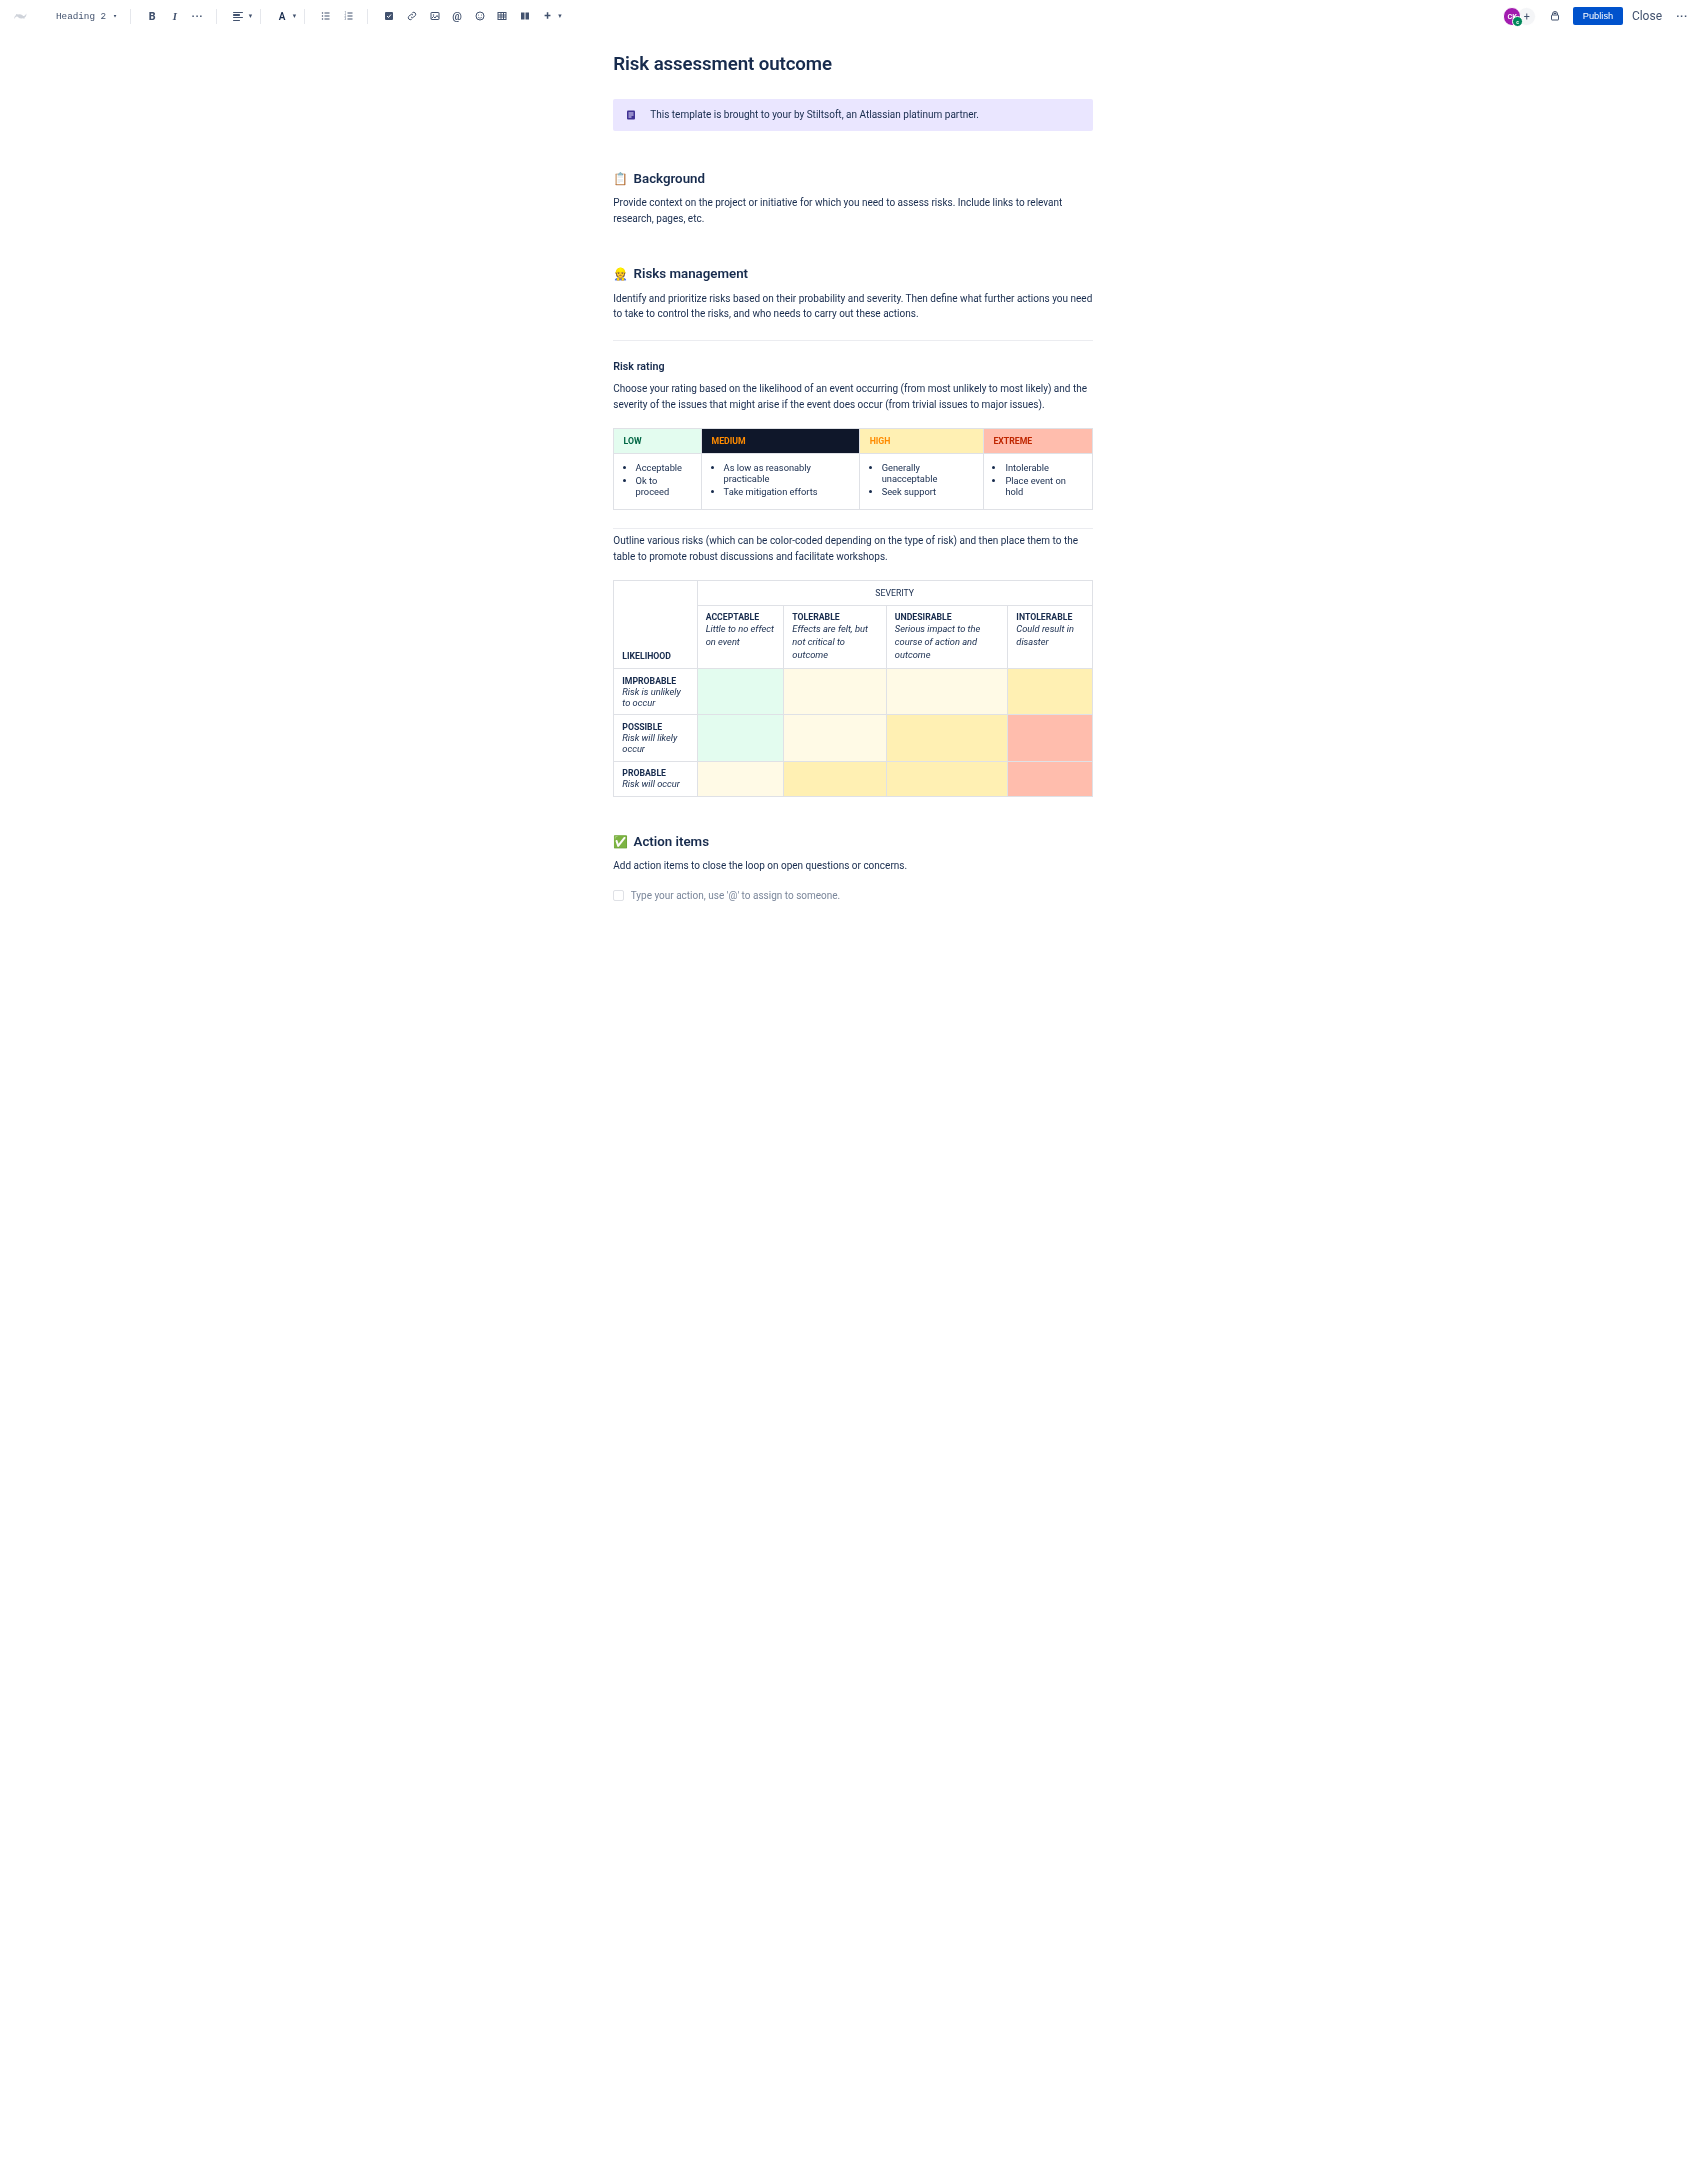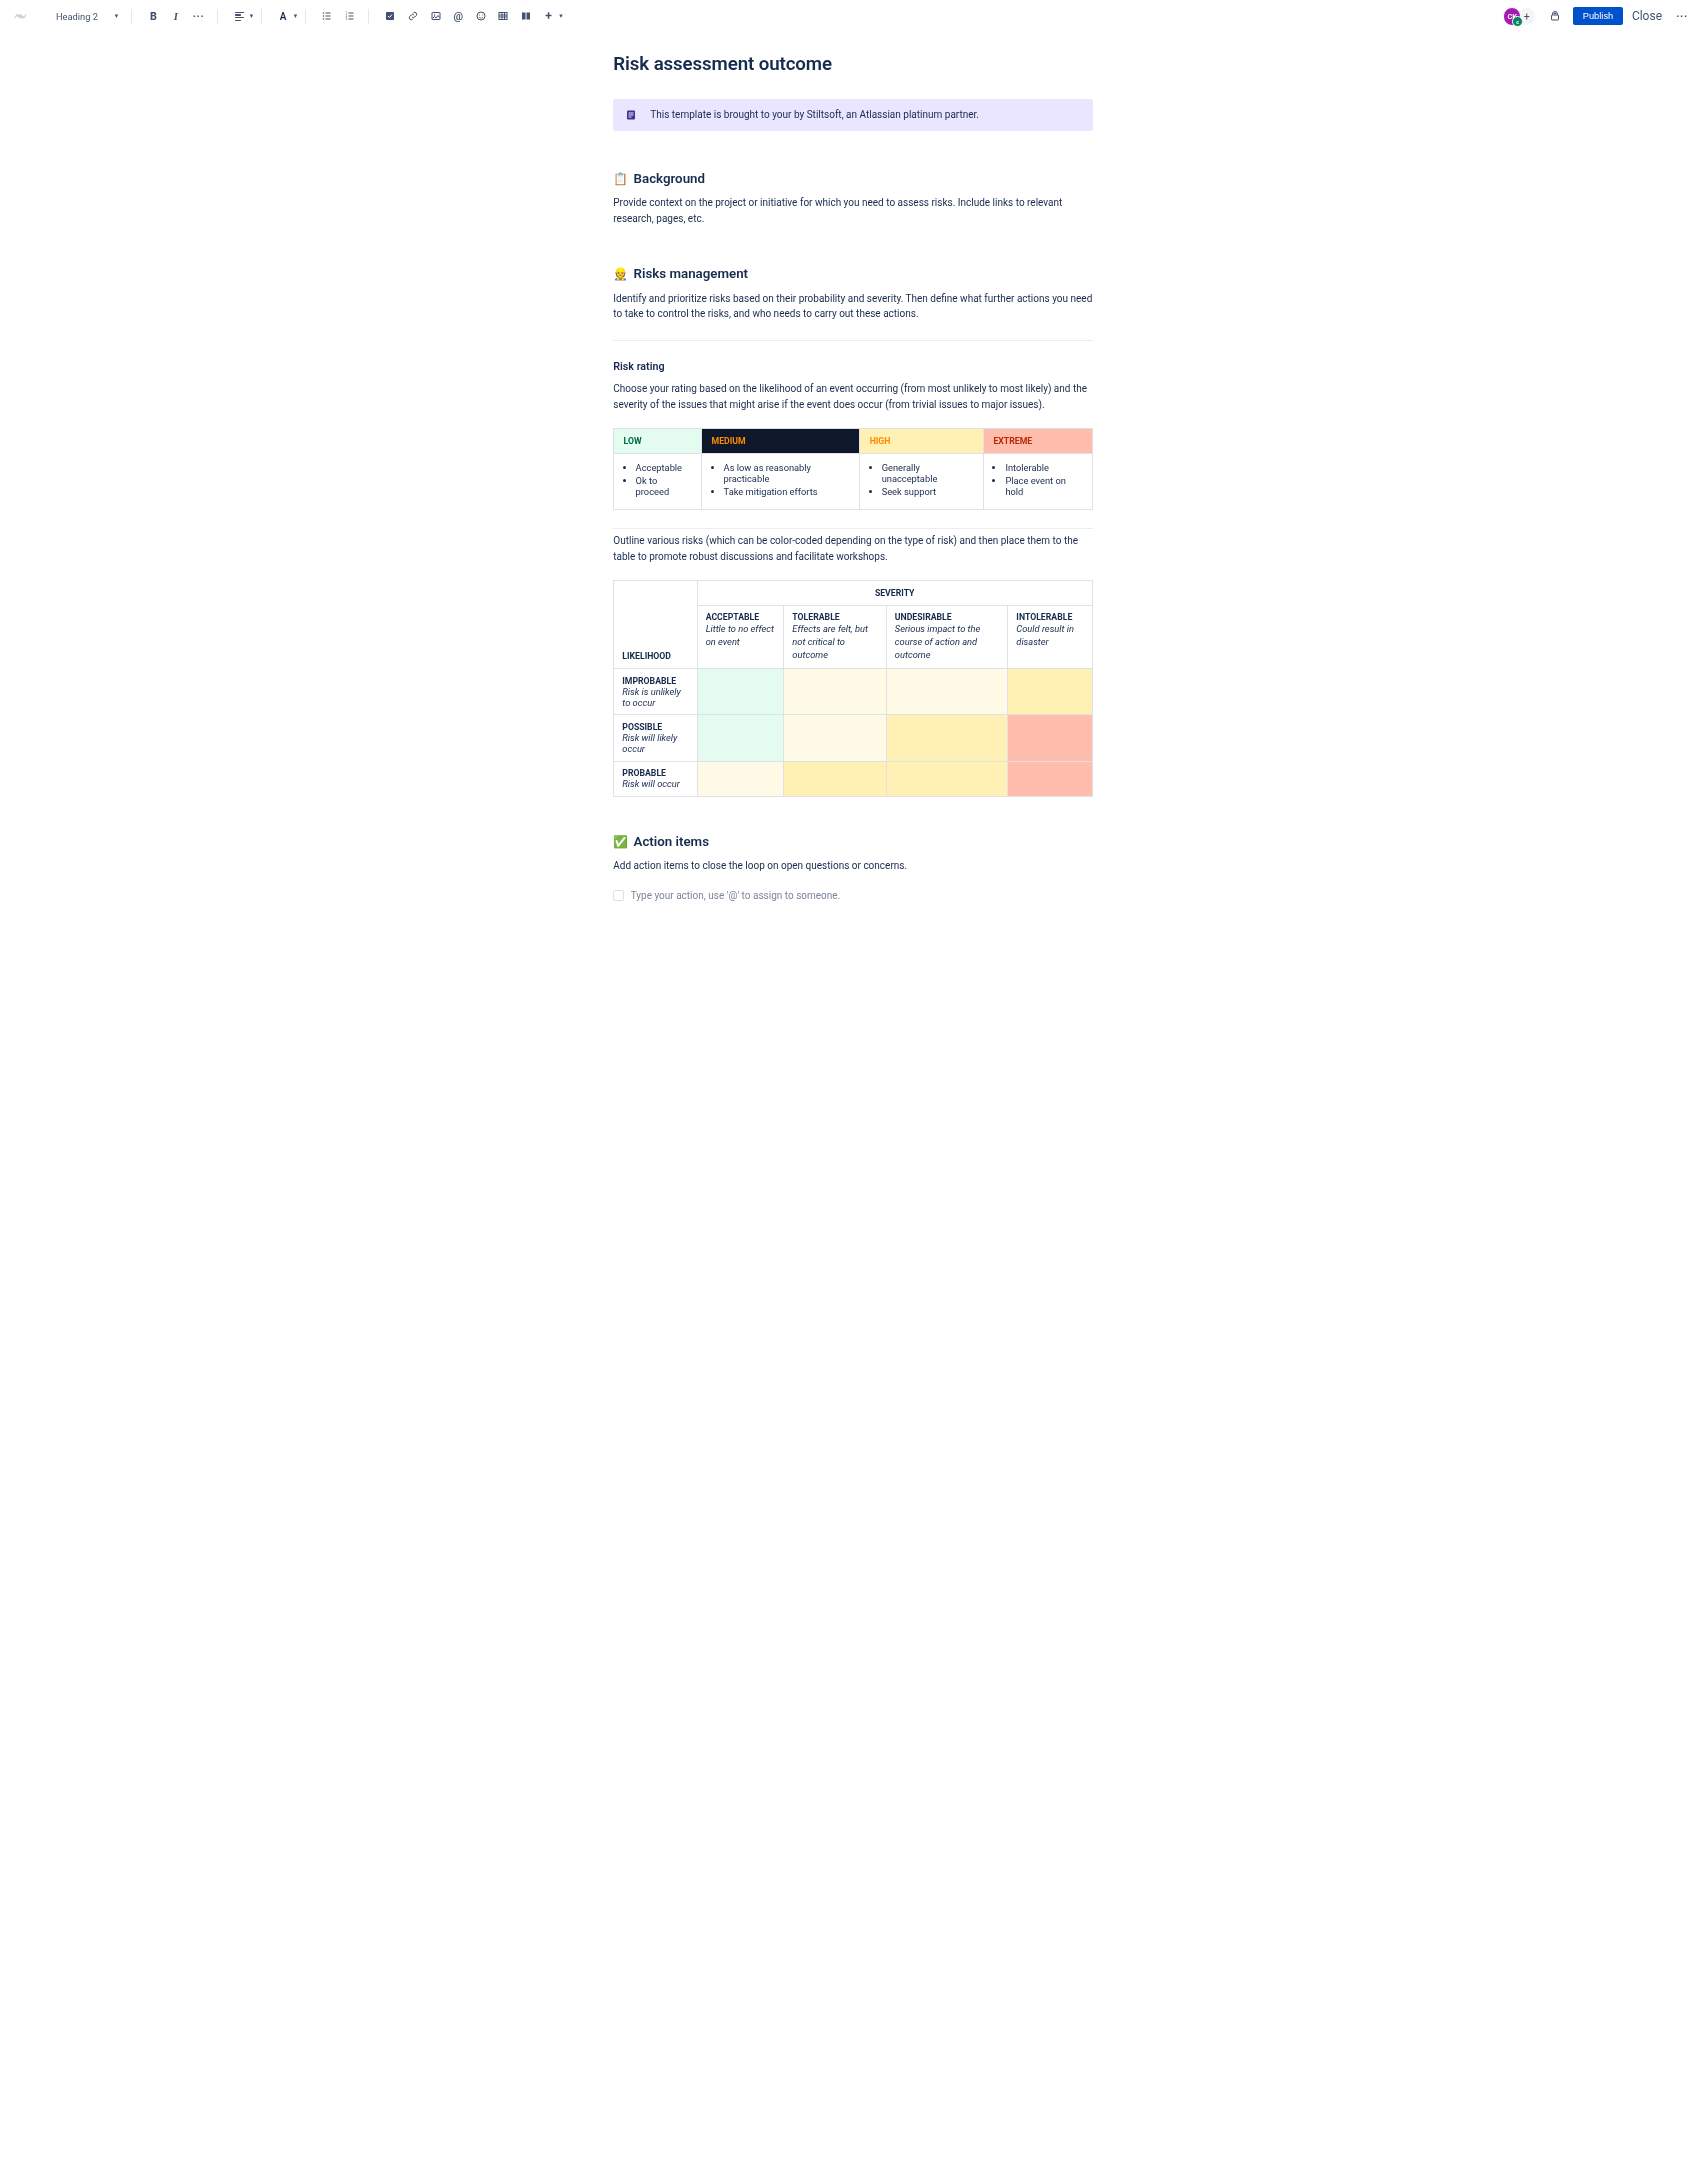--- a/index.html
+++ b/index.html
@@ -11,21 +11,21 @@
   .toolbar {
     display: flex;
     align-items: center;
     padding: 5.3px 13.3px;
     gap: 2.7px;
     border-bottom: none;
   }
   .logo { width: 14.7px; height: 14.7px; opacity: 0.4; margin-right: 16px; fill: #8993A4;}
   .tb-group { display: flex; align-items: center; gap: 1.3px; padding: 0 4px; position: relative;}
   .tb-group.sep-after::after { content:""; width:0.7px; height:14.7px; background:#e5e7ec; margin-left:6.7px;}
-  .heading-select { display:flex; align-items:center; gap:18px; color:#42526E; font-size:9.3px; padding:2.7px 5.3px; cursor:pointer; border-radius:2px;}
+  .heading-select { display:flex; align-items:center; gap:8px; color:#42526E; font-size:9.3px; padding:2.7px 5.3px; cursor:pointer; border-radius:2px;font-family:Liberation Mono, monospace;}
   .tb-btn { width:21.3px; height:21.3px; display:flex; align-items:center; justify-content:center; cursor:pointer; border-radius:2px; color:#42526E;}
   .tb-btn svg, .tb-btn .glyph { width:12px; height:12px; fill:currentColor;}
   .tb-btn .glyph { font-size:10.7px; font-weight:600; display:flex; align-items:center; justify-content:center;}
   .chev { font-size:6.7px; color:#42526E; margin-left:-1.3px;}
   .spacer { flex:1; }
   .avatar-stack { display:flex; align-items:center;}
   .avatar { width:18.7px; height:18.7px; border-radius:50%; background:#a21caf; color:#fff; display:flex; align-items:center; justify-content:center; font-size:7.3px; font-weight:600; border:1.3px solid #fff;}
   .avatar.ring { position:relative; }
   .avatar.ring::after { content:"c"; position:absolute; bottom:-2.7px; right:-2.7px; background:#00875A; color:#fff; width:9.3px; height:9.3px; border-radius:50%; border:1.3px solid #fff; display:flex; align-items:center; justify-content:center; font-size:5.3px; font-weight:bold;}
   .avatar.plus { background:#f4f5f7; color:#42526E; font-size:10.7px; font-weight:400; margin-left:-4px;}
@@ -47,21 +47,21 @@
   .rating-table th { text-align:left; padding:6.7px 9.3px; font-weight:700; font-size:8.7px; border:0.7px solid #dfe1e6;}
   .rating-table td { vertical-align:top; padding:6.7px 9.3px 9.3px; border:0.7px solid #dfe1e6;}
   .rating-table ul { list-style:disc; padding-left:12px;}
   .rating-table li { margin:2px 0; font-size:9.3px;}
   .low-bg { background:#E3FCEF; color:#006644;}
   .med-bg { background:#0f172a; color:#FF8B00;}
   .high-bg { background:#FFF0B3; color:#FF8B00;}
   .ext-bg { background:#FFBDAD; color:#BF2600;}
   
   .matrix-table th, .matrix-table td { border:0.7px solid #dfe1e6; padding:6.7px 8px; text-align:left; vertical-align:top; font-size:9.3px;}
-  .matrix-table .hdr-center { text-align:center; font-weight:700; font-size:8.7px;}
+  .matrix-table .hdr-center { text-align:center; font-weight:400; font-size:8.7px;}
   .matrix-table .col-hdr strong { font-size:8.7px; font-weight:700; display:block;}
   .matrix-table .col-hdr em { font-style:italic; font-weight:400; font-size:9.3px; line-height:1.4;}
   .matrix-table .row-hdr strong { font-size:8.7px; font-weight:700; display:block;}
   .matrix-table .row-hdr em { font-style:italic; font-weight:400; font-size:9.3px;}
   .cell-green { background:#E3FCEF;}
   .cell-lightyellow { background:#FFFAE6;}
   .cell-yellow { background:#FFF0B3;}
   .cell-red { background:#FFBDAD;}
   
   .action-item { display:flex; align-items:center; gap:6.7px; margin-top:9.3px;}

